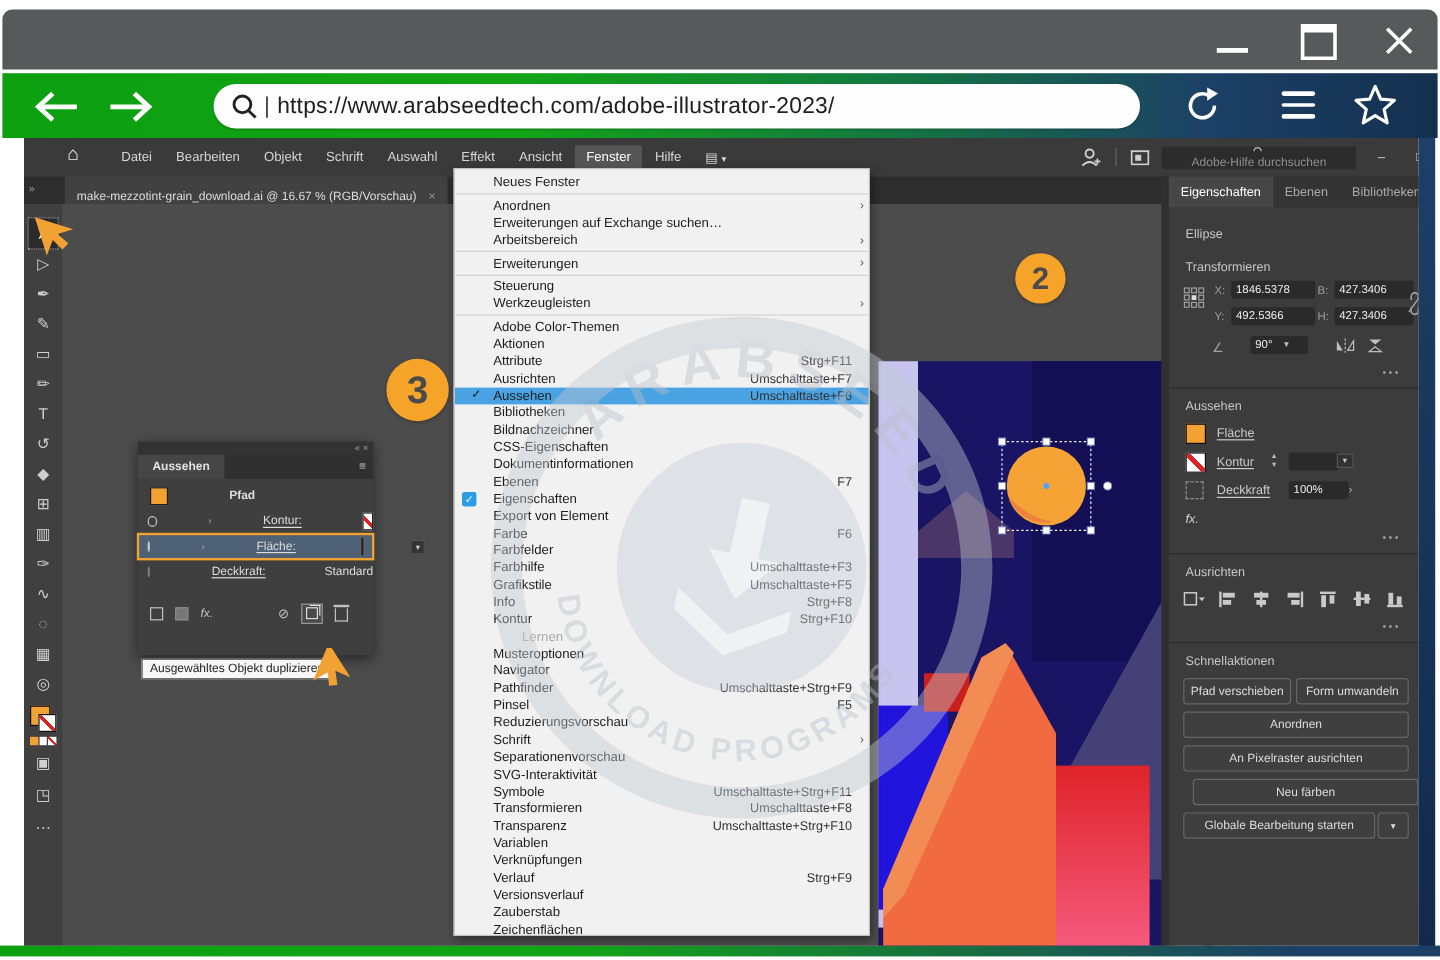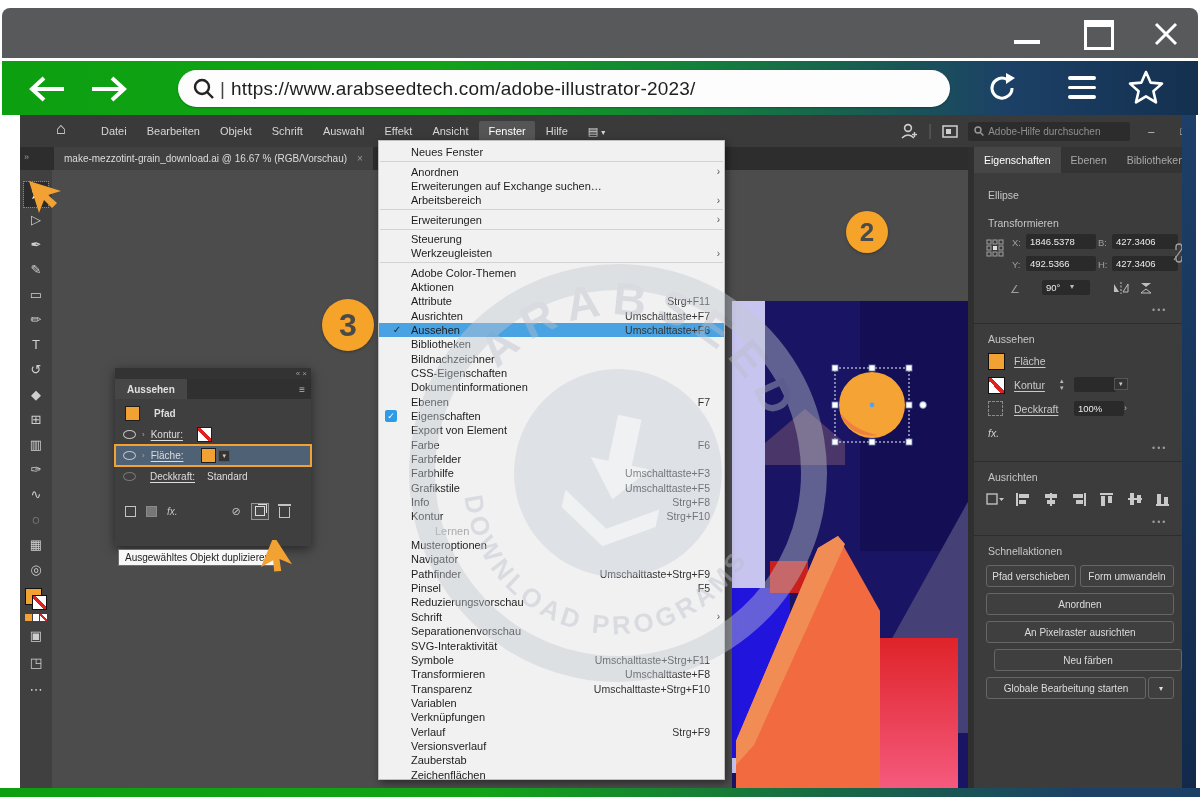--- a/index.html
+++ b/index.html
@@ -25,26 +25,26 @@
   
   .ai-menubar{left:0;top:0;width:1162px;height:32px;background:#3a3a3a;}
   .ai-logo{left:8px;top:6px;width:20px;height:20px;background:#222;color:#ff9a1e;font-size:11px;font-weight:bold;
      display:flex;align-items:center;justify-content:center;border-radius:2px;margin-top:46px;}
   .home-icon{left:36px;top:5px;color:#e8e8e8;font-size:16px;}
   .menus{left:72px;top:0;height:32px;display:flex;align-items:center;gap:2px;}
   .menu-item{color:#d6d6d6;font-size:11px;padding:4px 9px;border-radius:2px;}
   .menu-item.active{background:#555;color:#fff;}
   .mb-right{top:0;height:32px;display:flex;align-items:center;color:#cfcfcf;}
   .ai-search{width:150px;height:19px;background:#2c2c2c;border-radius:2px;color:#8f8f8f;font-size:10px;
-     display:flex;align-items:center;padding:0 6px;gap:4px;}
+     display:flex;align-items:center;padding:0 6px;gap:4px;flex-direction:column;}
   .ai-winbtn{font-size:11px;color:#cfcfcf;padding:0 8px;}
   
   .tabstrip{left:0;top:32px;width:1162px;height:23px;background:#2d2d2d;}
   .doc-tab{left:34px;top:0px;height:23px;background:#414141;color:#dcdcdc;font-size:10px;
-     display:flex;align-items:center;padding:0 10px;gap:10px;}
+     display:flex;align-items:flex-end;padding:0 10px;gap:10px;}
   .chev2{left:4px;top:5px;color:#9a9a9a;font-size:9px;}
   
   .toolbar{left:0;top:55px;width:32px;height:618px;background:#404040;display:flex;flex-direction:column;
      align-items:center;padding-top:12px;gap:0;}
   .tool{width:24px;height:25px;display:flex;align-items:center;justify-content:center;color:#cfcfcf;font-size:13px;}
   .tool.active{background:#2b2b2b;outline:1px dotted #888;color:#fff;}
   .swatch-pair{position:relative;width:22px;height:22px;margin-top:6px;}
   .swatch-fill{position:absolute;left:0;top:0;width:15px;height:15px;background:#f2a233;border:1px solid #111;}
   .swatch-stroke{position:absolute;right:0;bottom:0;width:13px;height:13px;background:
      linear-gradient(45deg,transparent 42%,#d22 42%,#d22 58%,transparent 58%),#fff;border:1px solid #111;}
@@ -67,21 +67,21 @@
   .wm-short{position:absolute;right:14px;font-size:10.5px;color:#333;}
   .wm-sub{position:absolute;right:4px;font-size:10px;color:#555;}
   .wm-sep{height:1px;background:#d2d2d2;margin:2px 1px;}
   
   .fpanel{left:95px;top:253px;width:196px;height:178px;background:#3f3f3f;box-shadow:0 3px 10px rgba(0,0,0,.5);z-index:20;}
   .fpanel-top{height:11px;background:#333;color:#9c9c9c;font-size:8px;text-align:right;padding-right:4px;line-height:11px;}
   .fpanel-tabs{height:20px;background:#303030;display:flex;align-items:center;}
   .fpanel-tab{background:#464646;color:#e0e0e0;font-size:10px;font-weight:bold;height:20px;display:flex;
      align-items:center;padding:0 12px;}
   .fpanel-burger{margin-left:auto;color:#bbb;font-size:10px;padding-right:6px;}
-  .frow{position:relative;height:21px;display:flex;align-items:center;color:#ddd;font-size:10px;}
+  .frow{position:relative;height:21px;display:flex;align-items:center;color:#ddd;font-size:10px;gap:37px;}
   .frow .eye{display:inline-block;width:11px;height:7px;border:1px solid #c2c2c2;border-radius:50%;margin-left:8px;}
   .frow .eye.dim{border-color:#777;}
   .frow .tw{color:#aaa;font-size:8px;margin-left:6px;}
   .frow .lbl{margin-left:6px;text-decoration:underline;text-underline-offset:2px;}
   .frow .sw{width:13px;height:13px;border:1px solid #1e1e1e;}
   .frow.sel{background:#4e6175;outline:2px solid #f2a233;outline-offset:-1px;}
   .none-sw{background:linear-gradient(45deg,transparent 40%,#d22 40%,#d22 58%,transparent 58%),#fff;}
   .orange-sw{background:#f2a233;}
   .fbottom{position:absolute;left:0;bottom:24px;width:100%;height:22px;display:flex;align-items:center;
      color:#c3c3c3;font-size:11px;gap:10px;padding-left:10px;box-sizing:border-box;}

